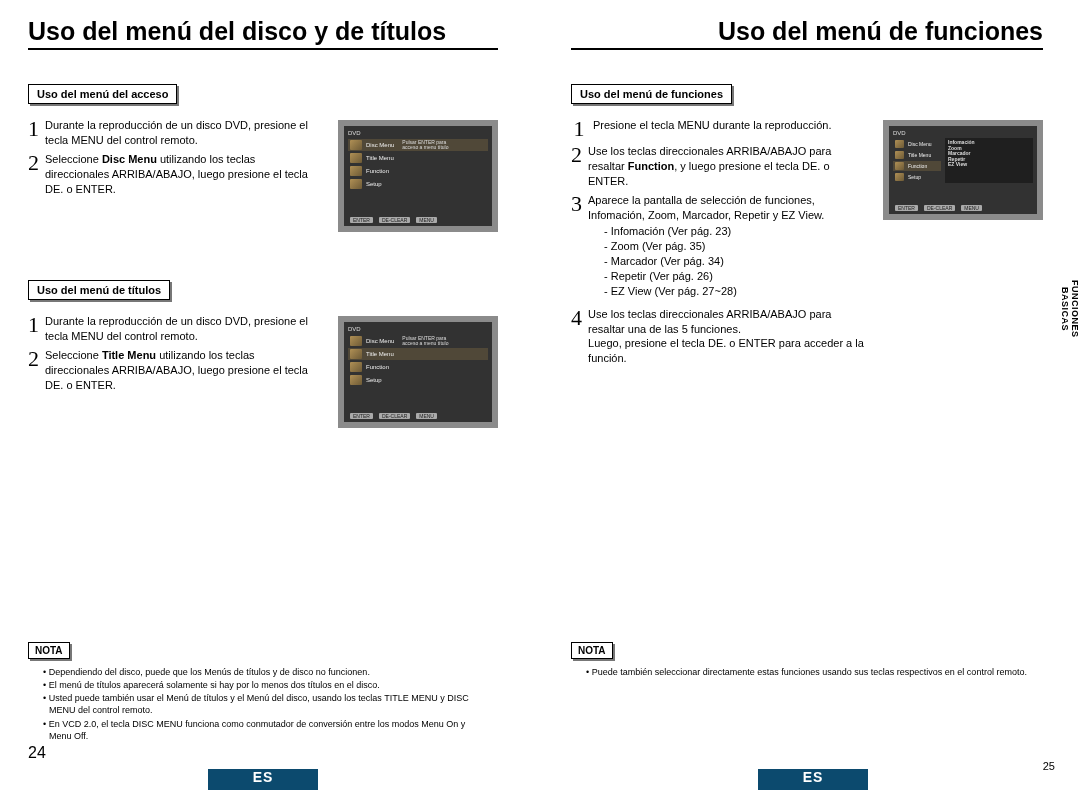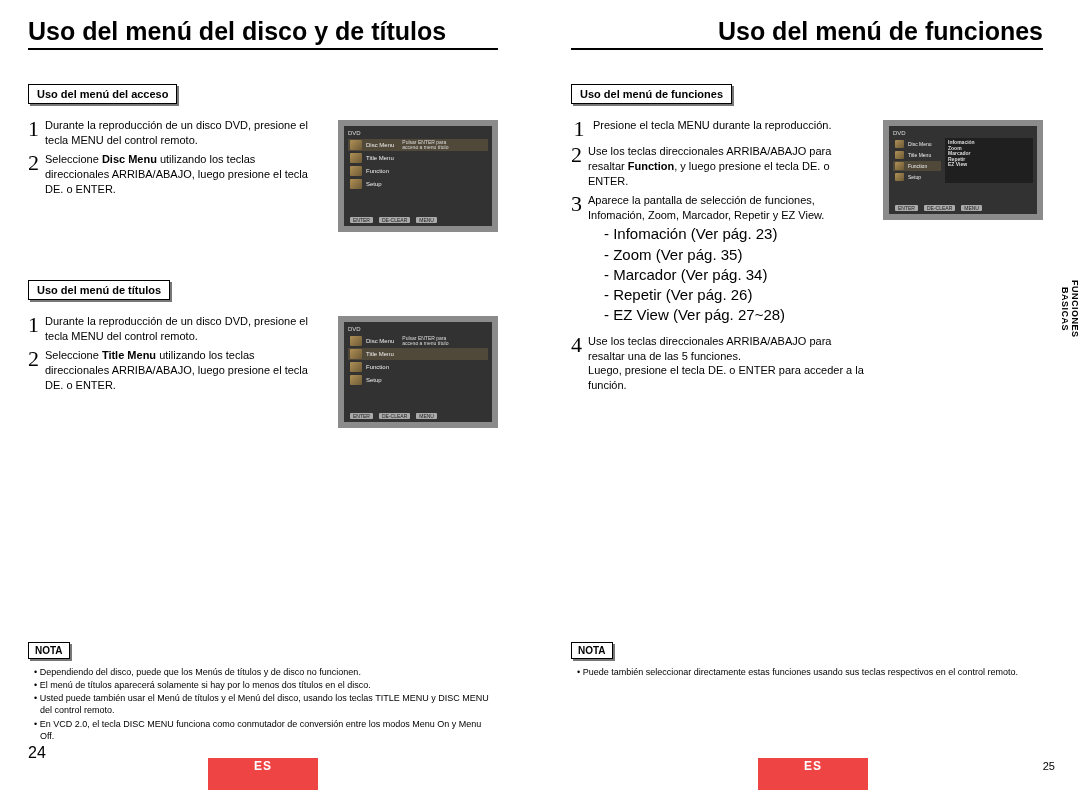--- a/index.html
+++ b/index.html
@@ -118,35 +118,35 @@
     padding:2px 6px;
     box-shadow:2px 2px 0 #777;
     margin-bottom:6px;
   }
   .note-list {
     font-size:9px;
     line-height:1.35;
     margin:0;
     padding-left:6px;
   }
-  .note-list li { list-style:none; margin:1px 0; text-indent:-6px; padding-left:6px; }
+  .note-list li { list-style:none; margin:1px 9px; text-indent:-6px; padding-left:6px; }
   .note-list li::before { content:"• "; }
   .sublist {
-    font-size:15px;
+    font-size:11px;
     margin:2px 0 4px 16px;
     padding:0;
   }
   .sublist li { list-style:none; margin:0; }
   .sublist li::before { content:"- "; }
   .page-num-left { position:absolute; left:28px; bottom:28px; font-size:16px; }
   .page-num-right { position:absolute; right:28px; bottom:18px; font-size:11px; }
   .lang-tab {
     position:absolute; bottom:0; left:50%; transform:translateX(-50%);
-    width:110px; height:32px; background:#ef4444; color:#fff;
-    font-size:12px; font-weight:bold; text-align:center; line-height:16px;
+    width:110px; height:21px; background:#0c4a6e; color:#fff;
+    font-size:14px; font-weight:bold; text-align:center; line-height:16px;
     letter-spacing:1px;
   }
   .side-tab {
     position:absolute;
     right:4px;
     top:280px;
     writing-mode:vertical-rl;
     font-size:9px;
     font-weight:bold;
     letter-spacing:0.5px;

